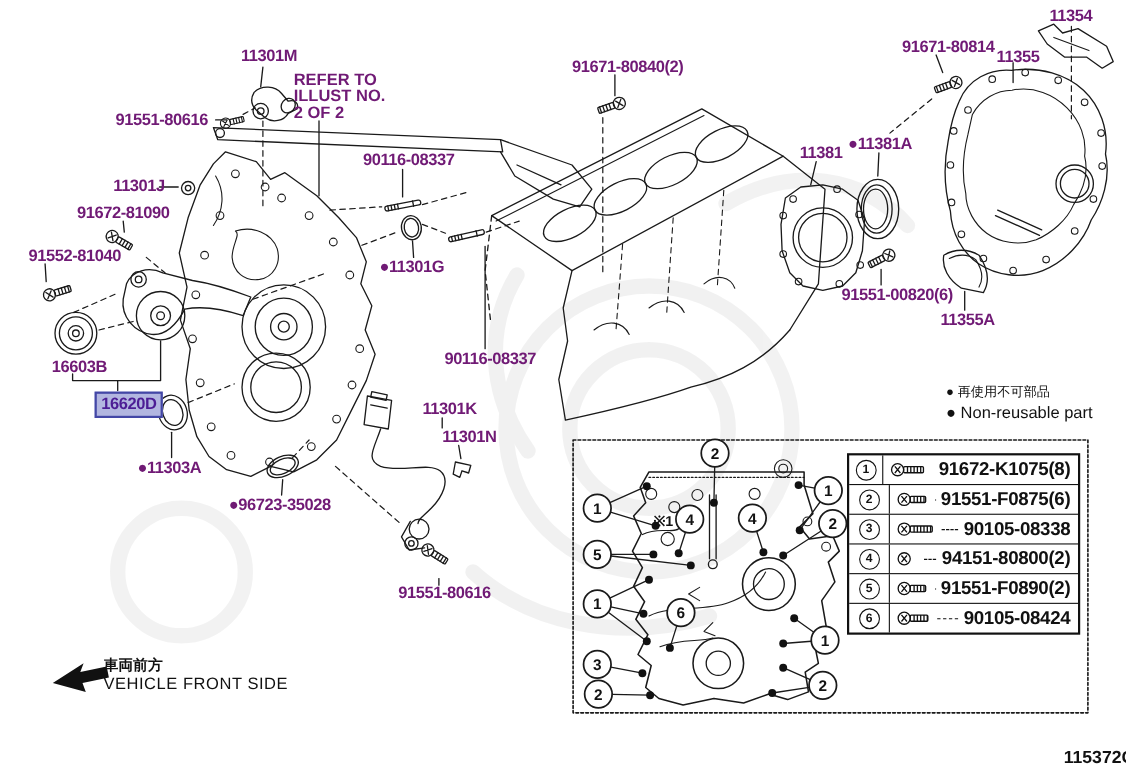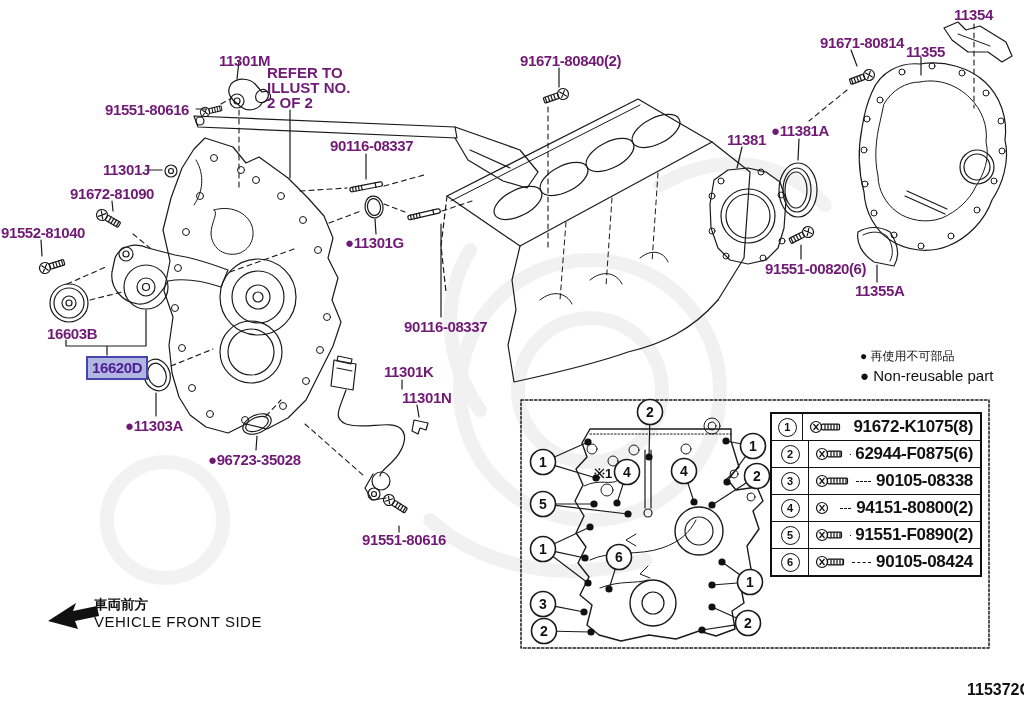--- a/index.html
+++ b/index.html
@@ -389,28 +389,28 @@
       <line x1="735.6422645332549" y1="624.8805249623308" x2="702" y2="630"></line>
       <circle cx="702" cy="630" r="3.6" fill="#111" stroke="none"></circle>
       <line x1="736.5773556422467" y1="617.923269174332" x2="712" y2="607"></line>
       <circle cx="712" cy="607" r="3.6" fill="#111" stroke="none"></circle>
       <circle cx="748" cy="623" r="12.5" fill="#fff" stroke-width="1.6"></circle>
       <text x="748" y="628" text-anchor="middle" fill="#111" stroke="none" font-size="14" font-weight="700" font-family="&quot;Liberation Sans&quot;, sans-serif">2</text>
     </g>
 </svg>
 
 <div id="labels-layer">
-    <div class="plabel" style="left: 219px; top: 53px;">11301M</div>
+    <div class="plabel" style="left: 219px; top: 43px;">11301M</div>
     <div class="plabel note" style="left: 267px; top: 65px;">REFER TO</div>
     <div class="plabel note" style="left: 267px; top: 80px;">ILLUST NO.</div>
     <div class="plabel note" style="left: 267px; top: 95px;">2 OF 2</div>
     <div class="plabel" style="left: 105px; top: 102px;">91551-80616</div>
     <div class="plabel" style="left: 103px; top: 162px;">11301J</div>
     <div class="plabel" style="left: 70px; top: 186px;">91672-81090</div>
-    <div class="plabel" style="left: 1px; top: 225px;">91552-81040</div>
+    <div class="plabel" style="left: 26px; top: 225px;">91552-81040</div>
     <div class="plabel" style="left: 47px; top: 326px;">16603B</div>
     <div class="plabel hl" style="left: 86px; top: 356px;">16620D</div>
     <div class="plabel" style="left: 125px; top: 418px;">●11303A</div>
     <div class="plabel" style="left: 208px; top: 452px;">●96723-35028</div>
     <div class="plabel" style="left: 330px; top: 138px;">90116-08337</div>
     <div class="plabel" style="left: 345px; top: 235px;">●11301G</div>
     <div class="plabel" style="left: 404px; top: 319px;">90116-08337</div>
     <div class="plabel" style="left: 384px; top: 364px;">11301K</div>
     <div class="plabel" style="left: 402px; top: 390px;">11301N</div>
     <div class="plabel" style="left: 362px; top: 532px;">91551-80616</div>
@@ -456,21 +456,21 @@
       </div>
       <div class="ficon">
         <svg width="34" height="18" viewBox="0 0 34 18" fill="none" stroke="#111" stroke-width="1.2">
           <circle cx="8" cy="9" r="5.5"></circle>
           <path d="M5.5,6 L10.5,12 M5.5,12 L10.5,6"></path>
           <rect x="13.5" y="6.2" width="14" height="5.6" rx="1"></rect>
           <path d="M17,6.2 V11.8 M20,6.2 V11.8 M23,6.2 V11.8 M26,6.2 V11.8 "></path>
         </svg>
       </div>
       <div class="fdash"></div>
-      <div class="fpart">62944-F0875(6)</div>
+      <div class="fpart">91551-F0875(6)</div>
     </div>
     <div class="frow">
       <div class="fnum">
         <span>3</span>
       </div>
       <div class="ficon">
         <svg width="40" height="18" viewBox="0 0 40 18" fill="none" stroke="#111" stroke-width="1.2">
           <circle cx="8" cy="9" r="5.5"></circle>
           <path d="M5.5,6 L10.5,12 M5.5,12 L10.5,6"></path>
           <rect x="13.5" y="6.2" width="20" height="5.6" rx="1"></rect>

